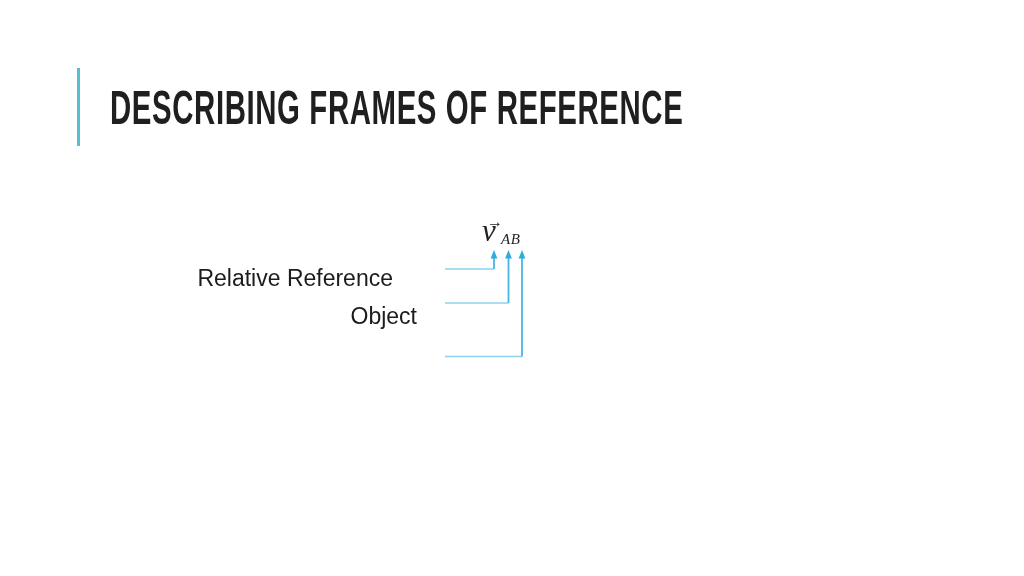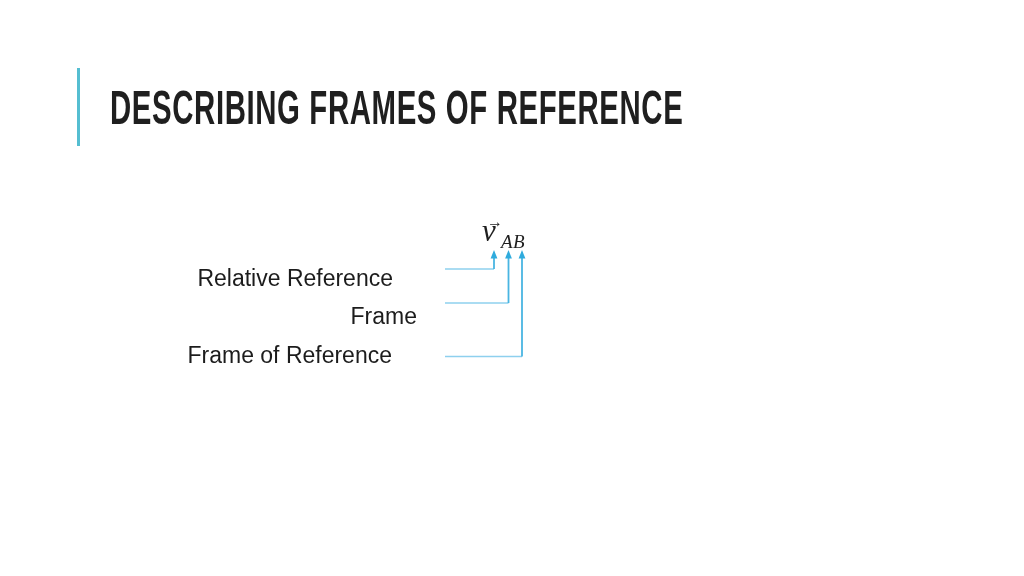--- a/index.html
+++ b/index.html
@@ -63,21 +63,21 @@
     position: absolute;
     left: 467px;
     top: 215px;
     font-size: 31px;
     line-height: 1;
   }
   .formula .v-subscript {
     position: absolute;
     left: 486px;
     top: 232px;
-    font-size: 19px;
+    font-size: 15px;
     line-height: 1;
     letter-spacing: 0.5px;
   }
   .connector-svg {
     position: absolute;
     left: 0;
     top: 0;
     width: 1024px;
     height: 576px;
   }
@@ -118,17 +118,16 @@
     <path d="M493.5 303 V257" fill="none" style="stroke: var(--stem, #49b5e2);" stroke-width="1.8"></path>
     <path d="M507 356.5 V257" fill="none" style="stroke: var(--stem, #49b5e2);" stroke-width="1.8"></path>
 
     <path d="M479 250 L475.6 258.5 L482.4 258.5 Z" style="fill: var(--head, #2fabdd);"></path>
     <path d="M493.5 250 L490.1 258.5 L496.9 258.5 Z" style="fill: var(--head, #2fabdd);"></path>
     <path d="M507 250 L503.6 258.5 L510.4 258.5 Z" style="fill: var(--head, #2fabdd);"></path>
   </svg>
 
   <div class="diagram-label label-1">Relative Reference</div>
 
-  <div class="diagram-label label-2">Frame</div>
+  <div class="diagram-label label-2">Object</div>
 
-  <div class="diagram-label label-3">Frame of Reference</div>
 
 </div>
 
 </body></html>

